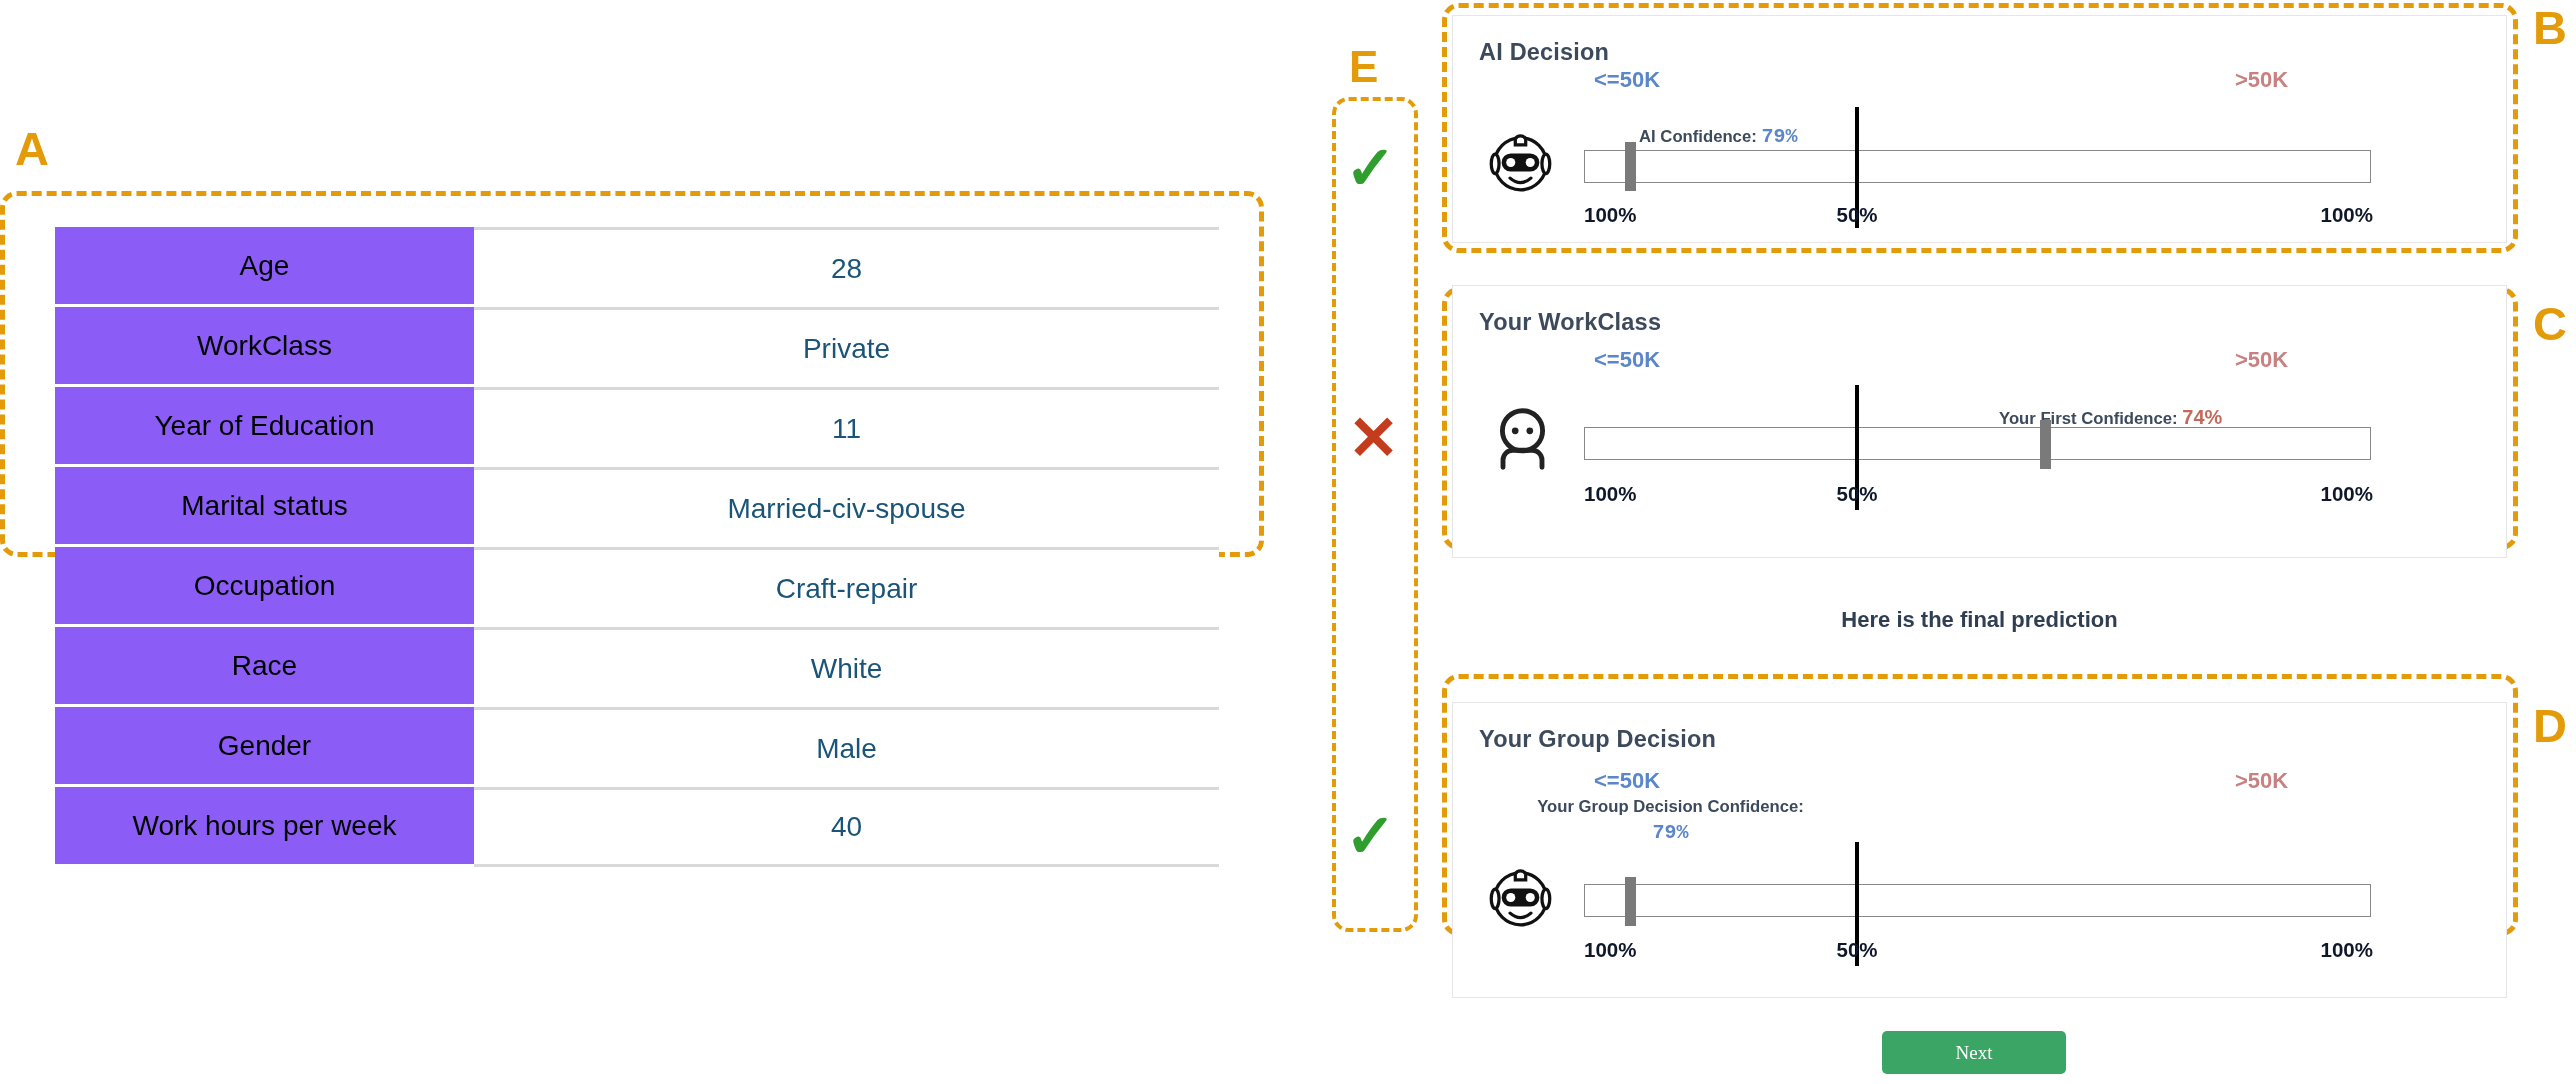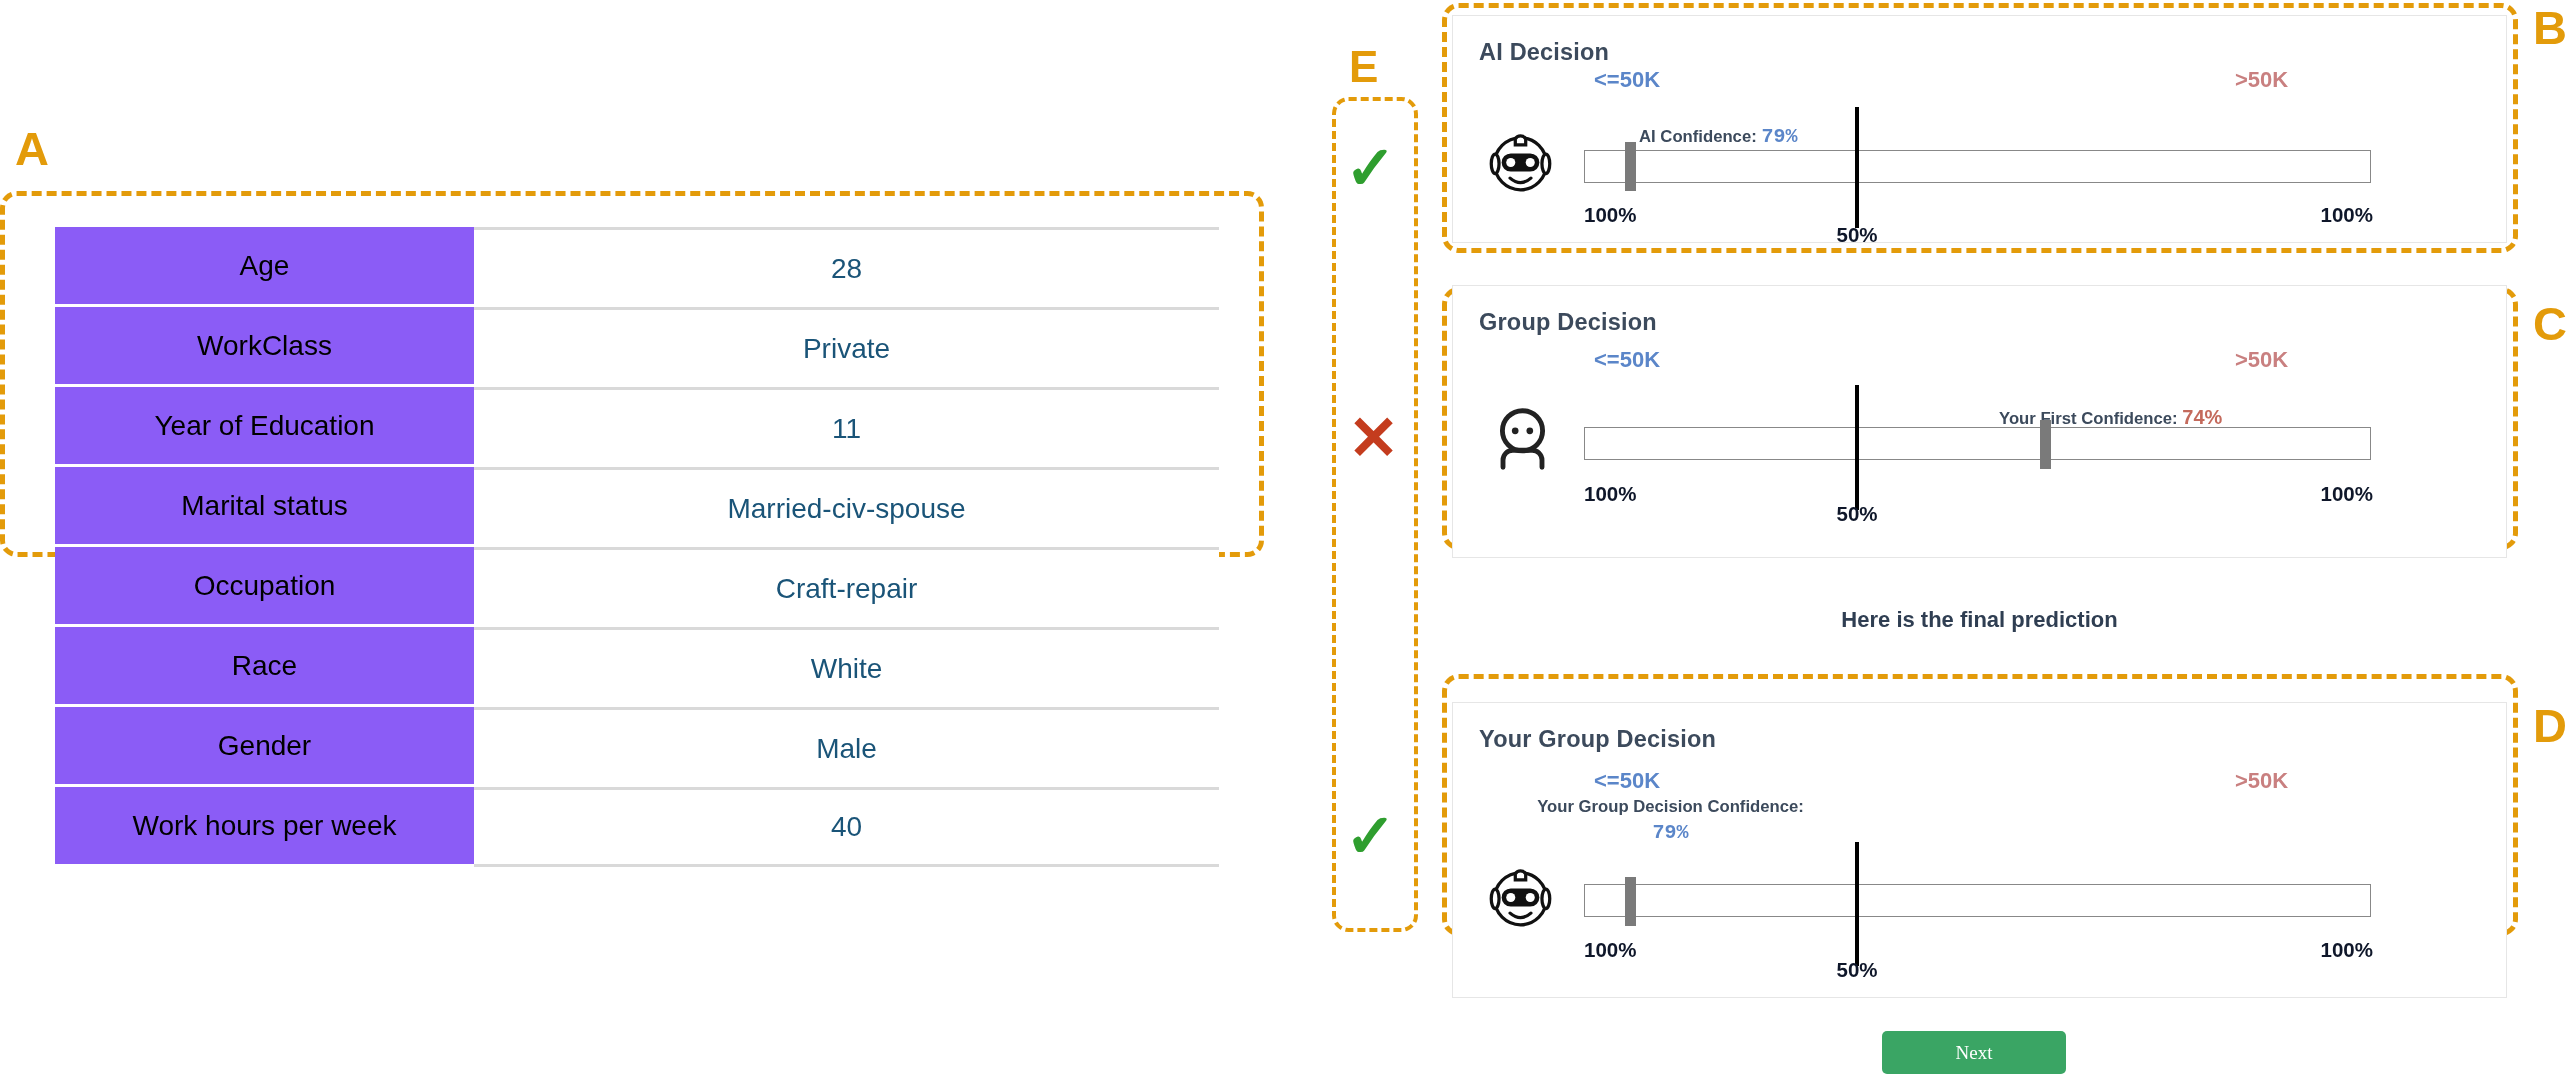--- a/index.html
+++ b/index.html
@@ -44,21 +44,21 @@
             white-space:nowrap;text-align:center;line-height:1.35;}
   .conf-lbl .pct-blue{color:#5b86c9;font-size:20px;font-family:Liberation Mono, monospace;}
   .conf-lbl .pct-red{color:#c46a5c;font-size:20px;}
 
   .track{position:absolute;height:33px;border:1.5px solid #888888;
          background:#ffffff;box-sizing:border-box;}
   .thumb{position:absolute;width:11.4px;background:#7a7a7a;}
   .midline{position:absolute;width:3.8px;background:#000000;}
 
   .tick{position:absolute;font-size:20.5px;font-weight:bold;color:#0f172a;}
-  .tick.c{transform:translateX(-50%);margin-top:20px;}
+  .tick.c{transform:translateX(-50%);}
   .tick.r{transform:translateX(-100%);}
 
   .avatar{position:absolute;}
 
   
   #final-heading{position:absolute;font-size:22px;font-weight:bold;
                  color:#2f3e52;text-align:center;}
 
   
   .dotted-sep{position:absolute;border-top:2.3px dotted #cfcfcf;}
@@ -160,21 +160,21 @@
     <div class="tick r" style="left:920px;top:187px;">100%</div>
   </div>
 </div>
 
 <div class="ann-letter" style="left:2533px;top:296px;font-size:47px;">C</div>
 <div class="dash-box" style="left:1442px;top:287px;width:1076px;height:263px;"></div>
 
 <div class="dotted-sep" style="left:1461px;top:290px;width:1038px;"></div>
 
 <div class="card" style="left:1452px;top:285px;width:1055px;height:273px;">
-  <div class="card-title">Group Decision</div>
+  <div class="card-title">Your WorkClass</div>
 
   <div class="slider-area">
     <div class="lbl-low" style="left:141px;top:61px;">&lt;=50K</div>
     <div class="lbl-high" style="left:782px;top:61px;">&gt;50K</div>
 
     <div class="conf-lbl" style="left:546px;top:118px;">
       <span>Your First Confidence:</span>
       <span class="pct-red">74%</span>
     </div>
 

